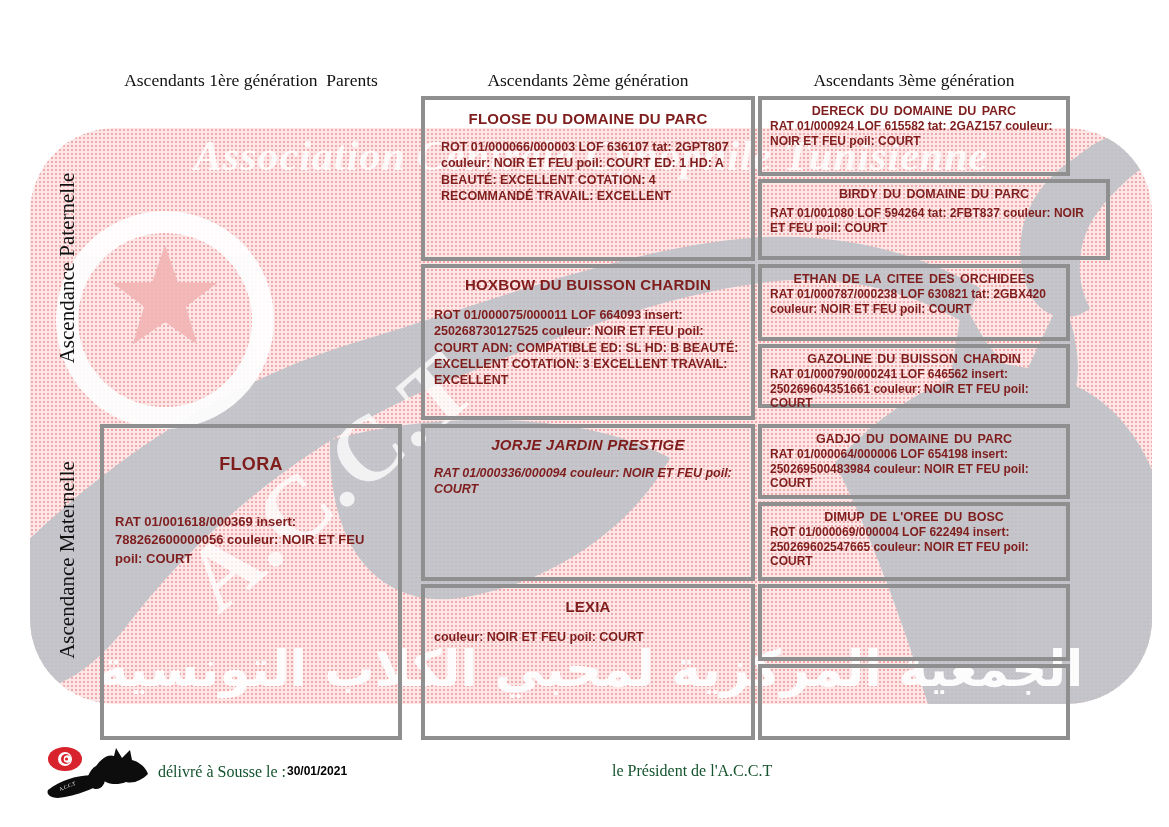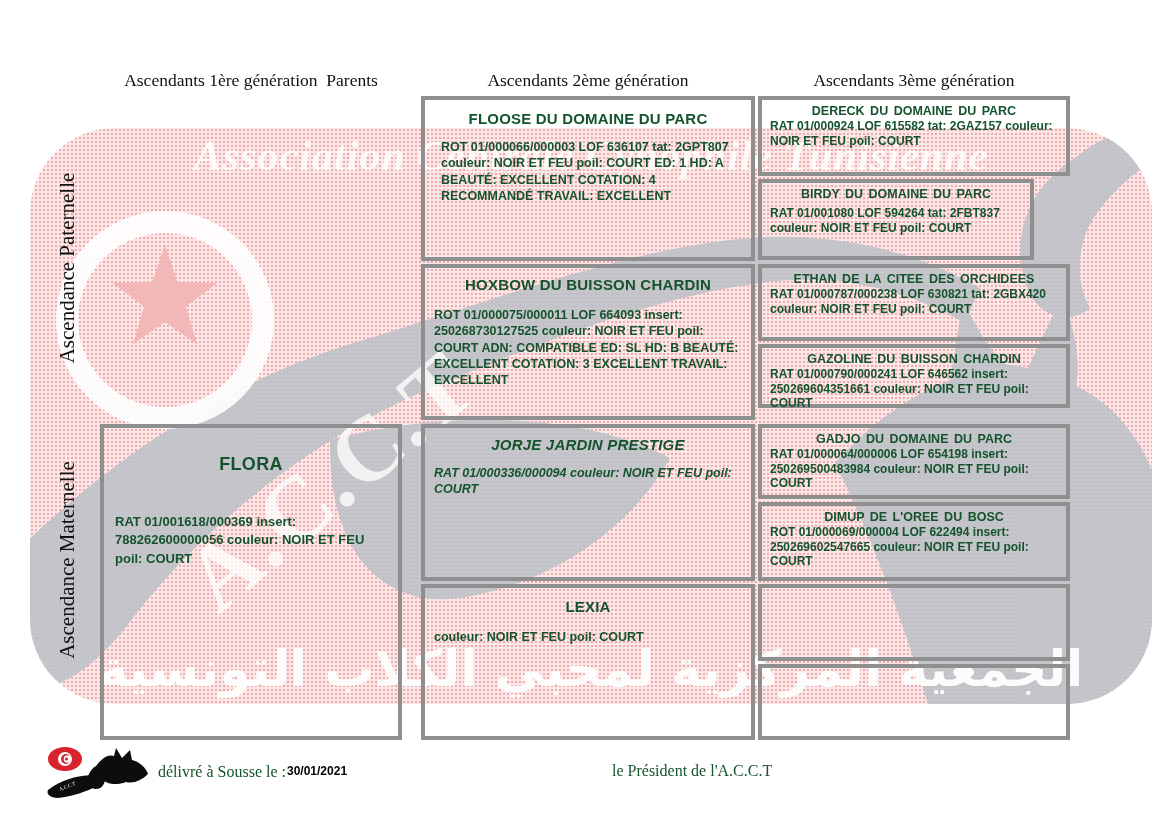--- a/index.html
+++ b/index.html
@@ -23,21 +23,21 @@
              color:#ffffff;opacity:0.95;direction:rtl;}
 
   
   .hdr{position:absolute;top:70px;text-align:center;font-family:"Liberation Serif",serif;
        font-size:17.5px;color:#111;white-space:pre;}
   .side-label{position:absolute;width:300px;height:26px;text-align:center;
               font-family:"Liberation Serif",serif;font-size:21px;color:#111;
               transform:rotate(-90deg);}
 
   
-  .box{position:absolute;border:4px solid #8f8f8f;box-sizing:border-box;color:#14532d;}
+  .box{position:absolute;border:4px solid #8f8f8f;box-sizing:border-box;color:#7f1d1d;}
   .t1{font-weight:bold;text-align:center;font-size:18px;letter-spacing:0.3px;}
   .d1{font-weight:bold;font-size:13px;line-height:1.42;padding:0 11px;}
   .t2{font-weight:bold;text-align:center;font-size:15px;letter-spacing:0.2px;}
   .d2{font-weight:bold;font-size:12.5px;line-height:1.3;padding:0 9px;}
   .t3{font-weight:bold;text-align:center;font-size:12.5px;word-spacing:2px;}
   .d3{font-weight:bold;font-size:12px;line-height:1.22;padding:0 8px;}
 
   
   .foot-serif{position:absolute;font-family:"Liberation Serif",serif;font-size:16px;color:#14532d;}
   .foot-date{position:absolute;font-weight:bold;font-size:12px;color:#000;}
@@ -93,21 +93,21 @@
   </div>
   <div class="box" style="left:421px;top:584px;width:334px;height:156px;">
     <div class="t2" style="margin-top:10px;">LEXIA</div>
     <div class="d2" style="margin-top:14px;">couleur: NOIR ET FEU poil: COURT</div>
   </div>
 
   <div class="box" style="left:758px;top:96px;width:312px;height:80px;">
     <div class="t3" style="margin-top:4px;">DERECK DU DOMAINE DU PARC</div>
     <div class="d3" style="margin-top:1px;">RAT 01/000924 LOF 615582 tat: 2GAZ157 couleur: NOIR ET FEU poil: COURT</div>
   </div>
-  <div class="box" style="left:758px;top:179px;width:276px;height:81px;">
+  <div class="box" style="left:758px;top:179px;width:352px;height:81px;">
     <div class="t3" style="margin-top:4px;">BIRDY DU DOMAINE DU PARC</div>
     <div class="d3" style="margin-top:5px;">RAT 01/001080 LOF 594264 tat: 2FBT837 couleur: NOIR ET FEU poil: COURT</div>
   </div>
   <div class="box" style="left:758px;top:264px;width:312px;height:77px;">
     <div class="t3" style="margin-top:4px;">ETHAN DE LA CITEE DES ORCHIDEES</div>
     <div class="d3" style="margin-top:1px;">RAT 01/000787/000238 LOF 630821 tat: 2GBX420 couleur: NOIR ET FEU poil: COURT</div>
   </div>
   <div class="box" style="left:758px;top:344px;width:312px;height:64px;">
     <div class="t3" style="margin-top:4px;">GAZOLINE DU BUISSON CHARDIN</div>
     <div class="d3" style="margin-top:1px;">RAT 01/000790/000241 LOF 646562 insert: 250269604351661 couleur: NOIR ET FEU poil: COURT</div>

